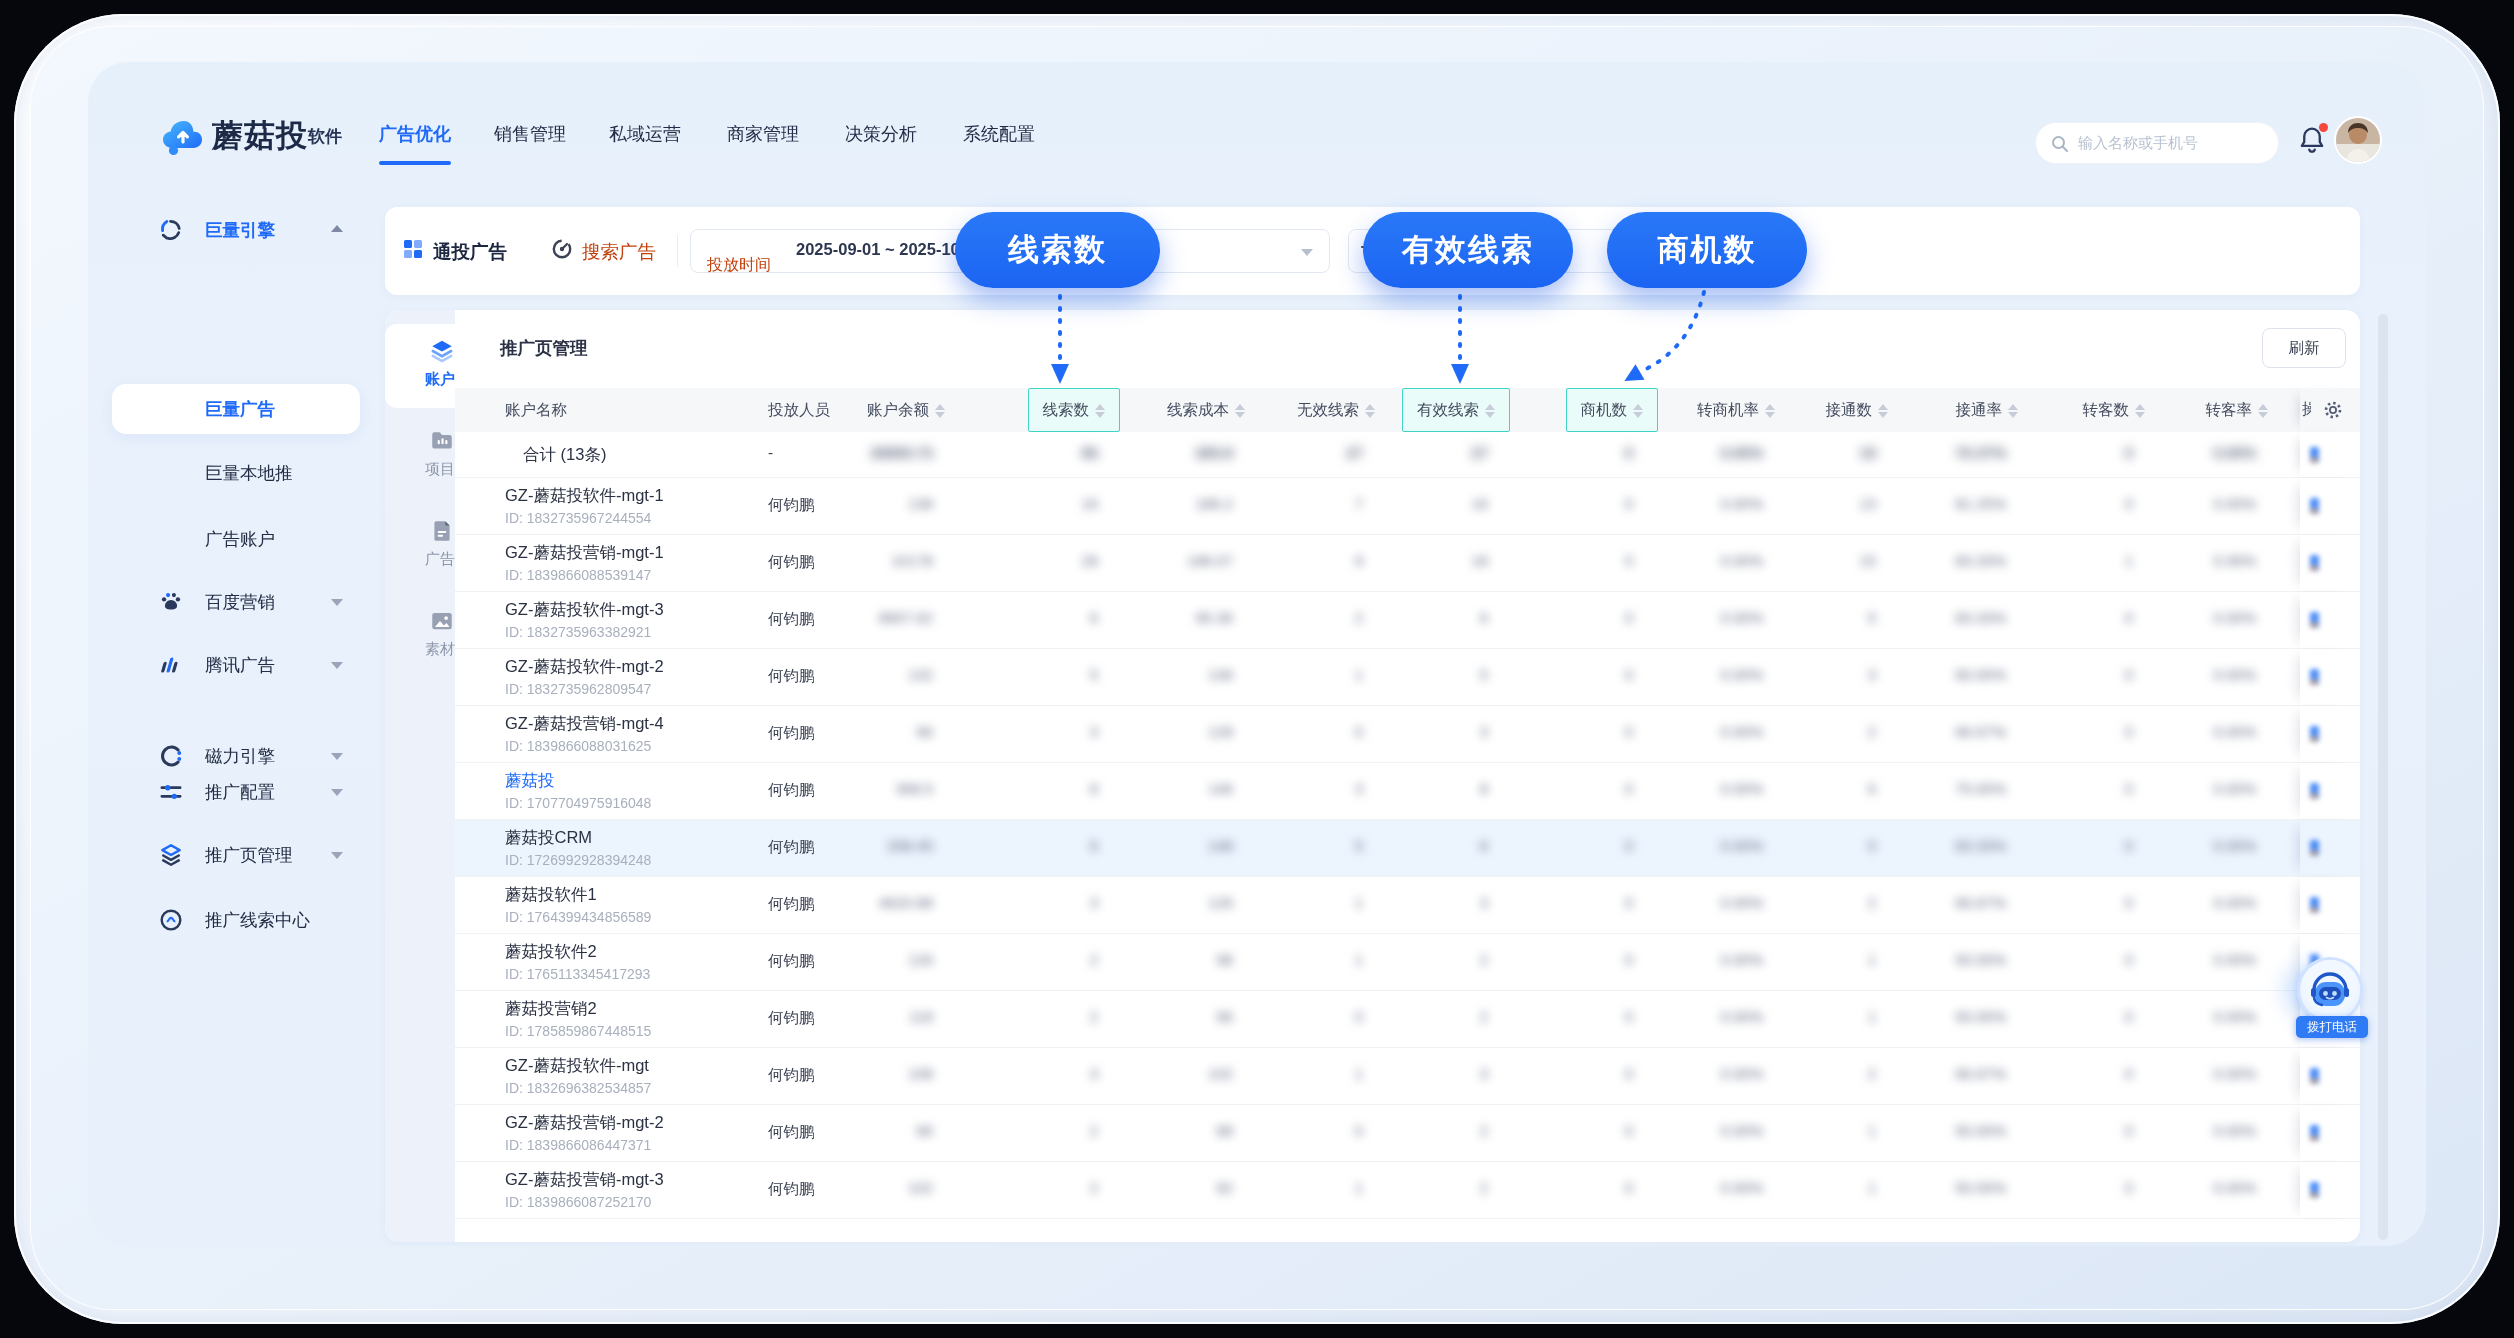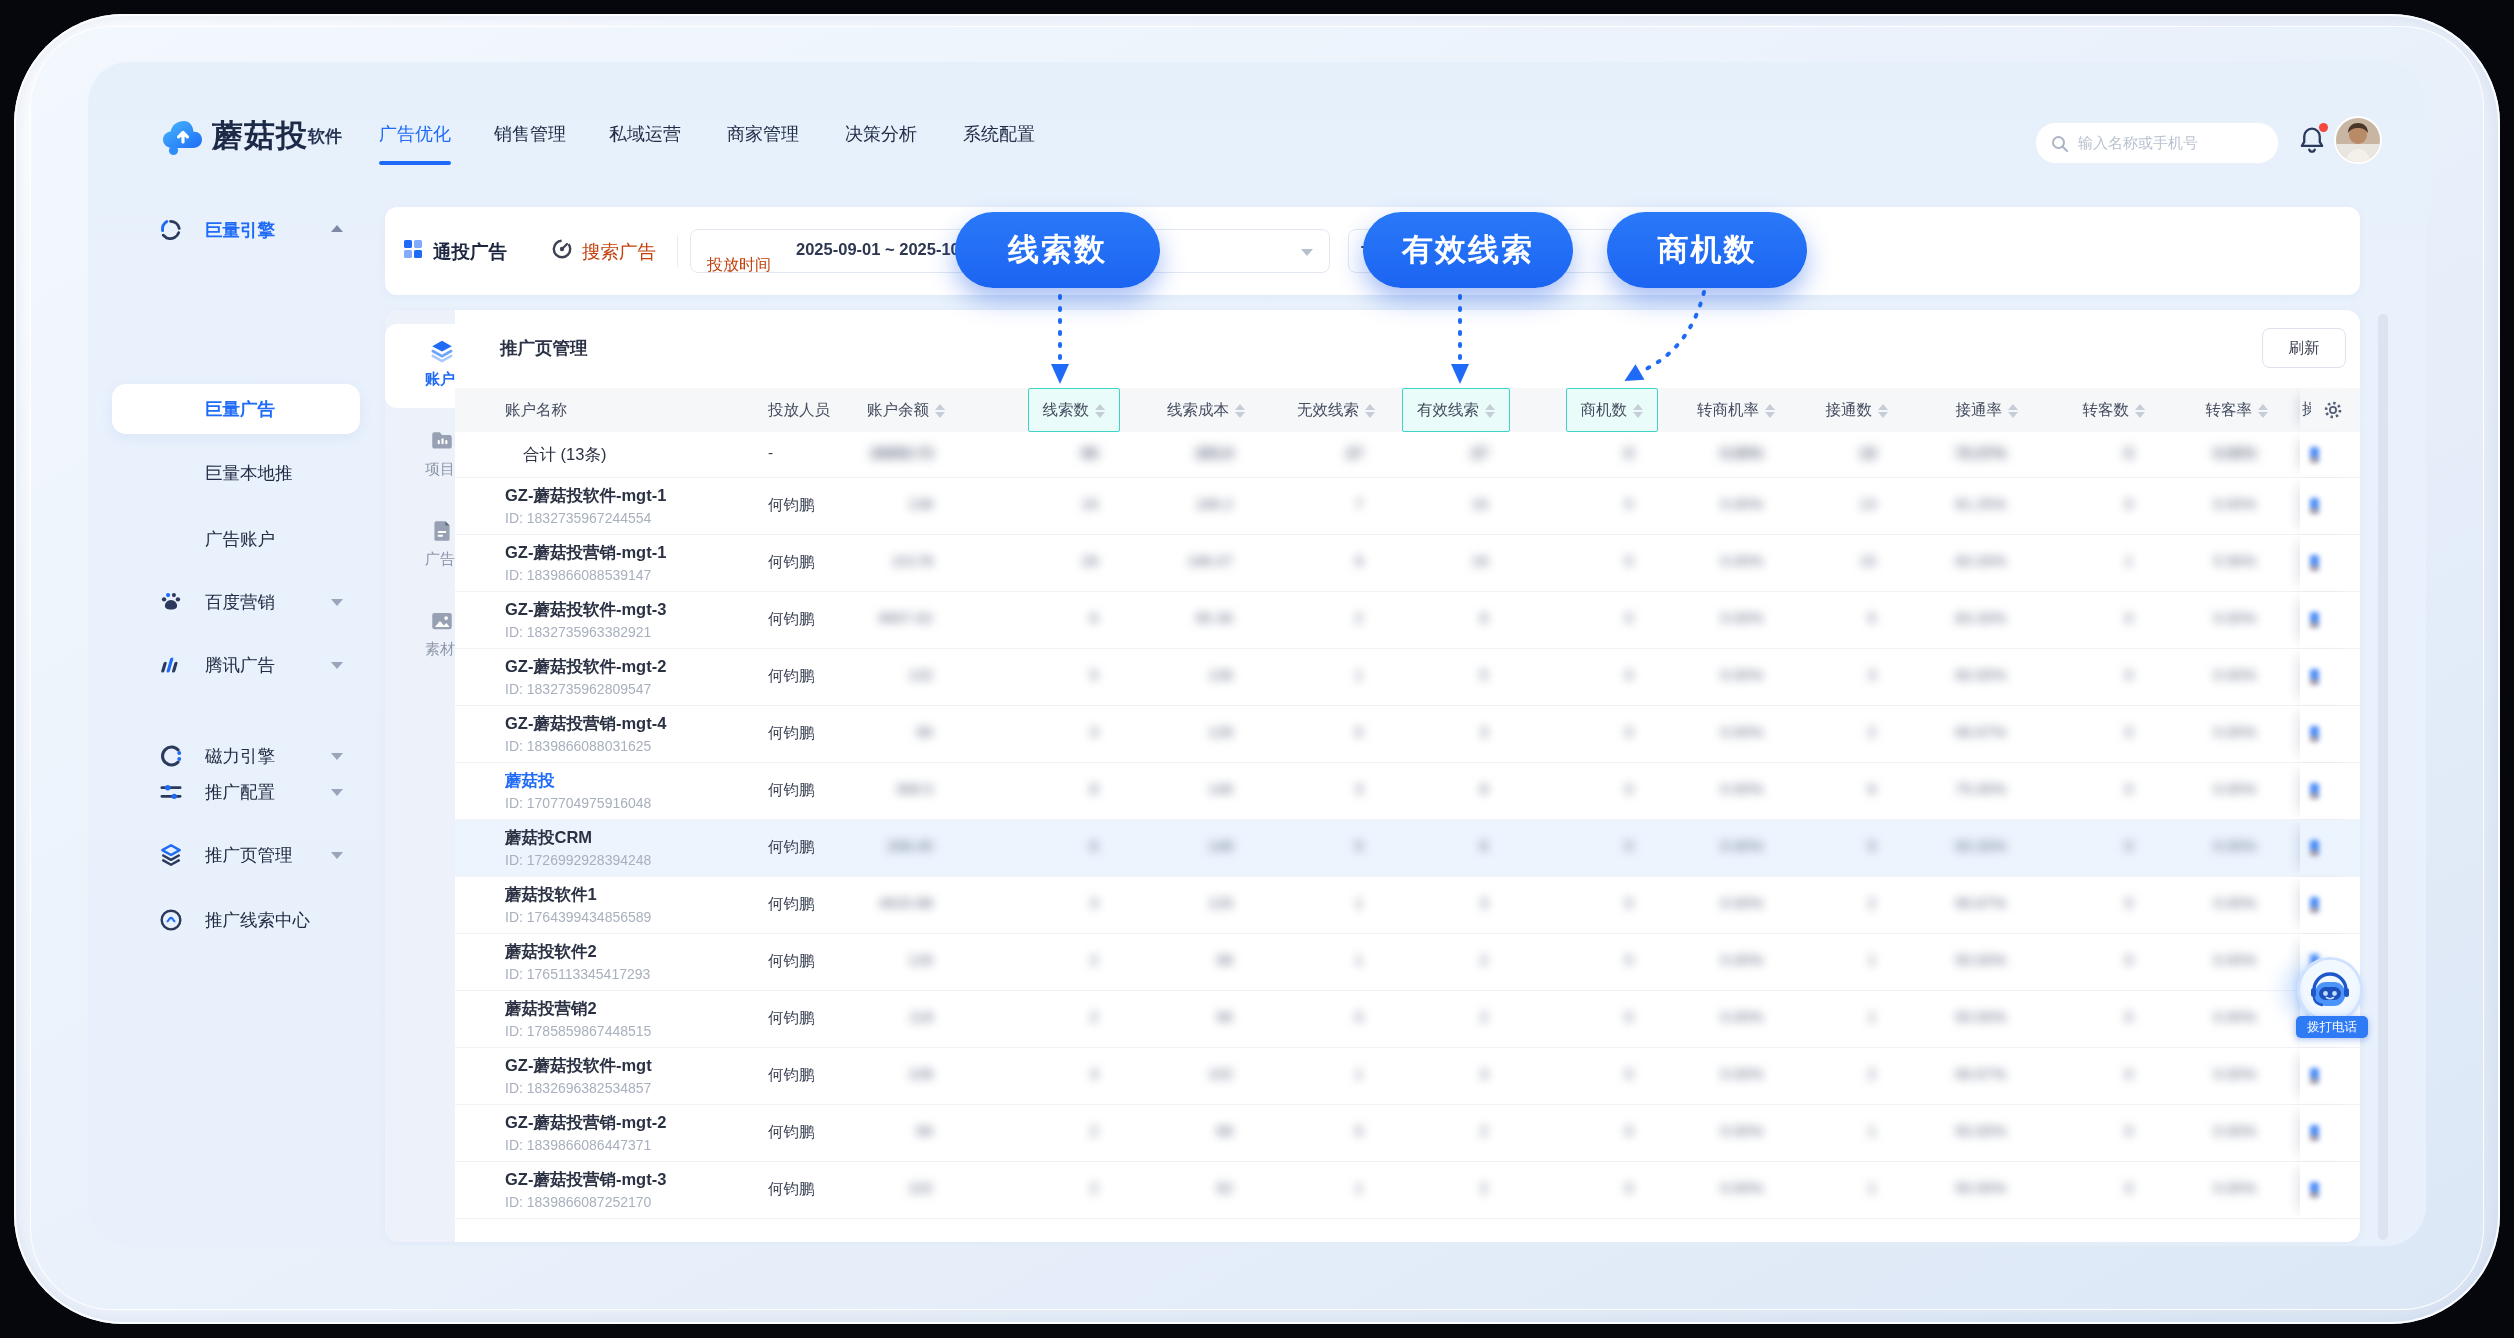--- a/index.html
+++ b/index.html
@@ -14,21 +14,21 @@
   .screen{position:absolute;left:88px;top:62px;width:2338px;height:1184px;border-radius:40px;
     background:linear-gradient(180deg,#e6f0fb 0%,#e9f1fc 30%,#e7f0fb 100%);overflow:hidden;}
 
   
   .topbar{position:absolute;left:0;top:0;width:2338px;height:120px;}
   .brand{position:absolute;left:72px;top:50px;height:52px;}
   .brand svg{position:absolute;left:0;top:2px;}
   .brand-name{position:absolute;left:52px;top:3px;font-size:31px;font-weight:bold;color:#1c2947;letter-spacing:1px;white-space:nowrap;}
   .brand-suffix{position:absolute;left:148px;top:13px;font-size:17px;font-weight:bold;color:#263354;white-space:nowrap;}
   .topnav-item{position:absolute;top:60px;font-size:18px;color:#232d47;font-weight:400;cursor:pointer;white-space:nowrap;}
-  .topnav-item.active{color:#1f6bf7;font-weight:normal;}
+  .topnav-item.active{color:#1f6bf7;font-weight:bold;}
   .topnav-underline{position:absolute;left:291px;top:99px;width:72px;height:4px;border-radius:2px;background:#1f6bf7;}
   .searchbox{position:absolute;left:1947px;top:60px;width:244px;height:42px;background:#fff;border:1px solid #eef2f8;border-radius:21px;}
   .searchbox .ph{position:absolute;left:42px;top:11px;font-size:15px;color:#b9c2d0;white-space:nowrap;}
   .searchbox svg{position:absolute;left:14px;top:11px;}
   .bell{position:absolute;left:2209px;top:63px;width:32px;height:34px;cursor:pointer;}
   .bell .dot{position:absolute;right:1px;top:-2px;width:9px;height:9px;border-radius:50%;background:#f5473b;}
   .avatar{position:absolute;left:2248px;top:56px;width:44px;height:44px;border-radius:50%;overflow:hidden;box-shadow:0 0 0 2px #fff;cursor:pointer;}
 
   
   .sidebar{position:absolute;left:0;top:120px;width:297px;height:1064px;}
@@ -76,21 +76,21 @@
   .sort{display:inline-block;width:10px;margin-left:6px;vertical-align:middle;}
   .sort i{display:block;width:0;height:0;border-left:5px solid transparent;border-right:5px solid transparent;}
   .sort .su{border-bottom:6px solid #c7cdd8;margin-bottom:2px;}
   .sort .sd{border-top:6px solid #c7cdd8;}
 
   .rows{position:absolute;left:0;top:44px;width:1905px;}
   .row{position:relative;width:1905px;height:57px;background:#fff;border-bottom:1px solid #f0f2f6;cursor:pointer;}
   .row.sum{height:46px;}
   .row.hl{background:#ecf4fe;}
   .cl-name{position:absolute;left:50px;top:7px;width:250px;}
-  .acc-name{display:block;font-size:16.5px;color:#2a3142;white-space:nowrap;font-weight:bold;}
+  .acc-name{display:block;font-size:16.5px;color:#2a3142;white-space:nowrap;}
   .acc-name.link{color:#1f6bf7;}
   .acc-id{display:block;margin-top:3px;font-size:14px;color:#a8b0bd;white-space:nowrap;}
   .sum-name{position:absolute;left:68px;top:12px;font-size:16.5px;color:#2b3246;white-space:nowrap;}
   .cl-staff{position:absolute;left:313px;top:17px;font-size:15.5px;color:#3a4153;white-space:nowrap;}
   .row.sum .cl-staff{top:12px;}
   .num-cell{position:absolute;top:17px;font-size:15px;color:#5e6880;text-align:right;white-space:nowrap;}
   .row.sum .num-cell{top:12px;font-weight:bold;color:#525c74;}
   .blurred{filter:blur(5px);}
   .row.sum .blurred{filter:blur(5.5px);}
   .n0{right:1427px;} .n1{right:1262px;} .n2{right:1127px;} .n3{right:997px;} .n4{right:872px;}

